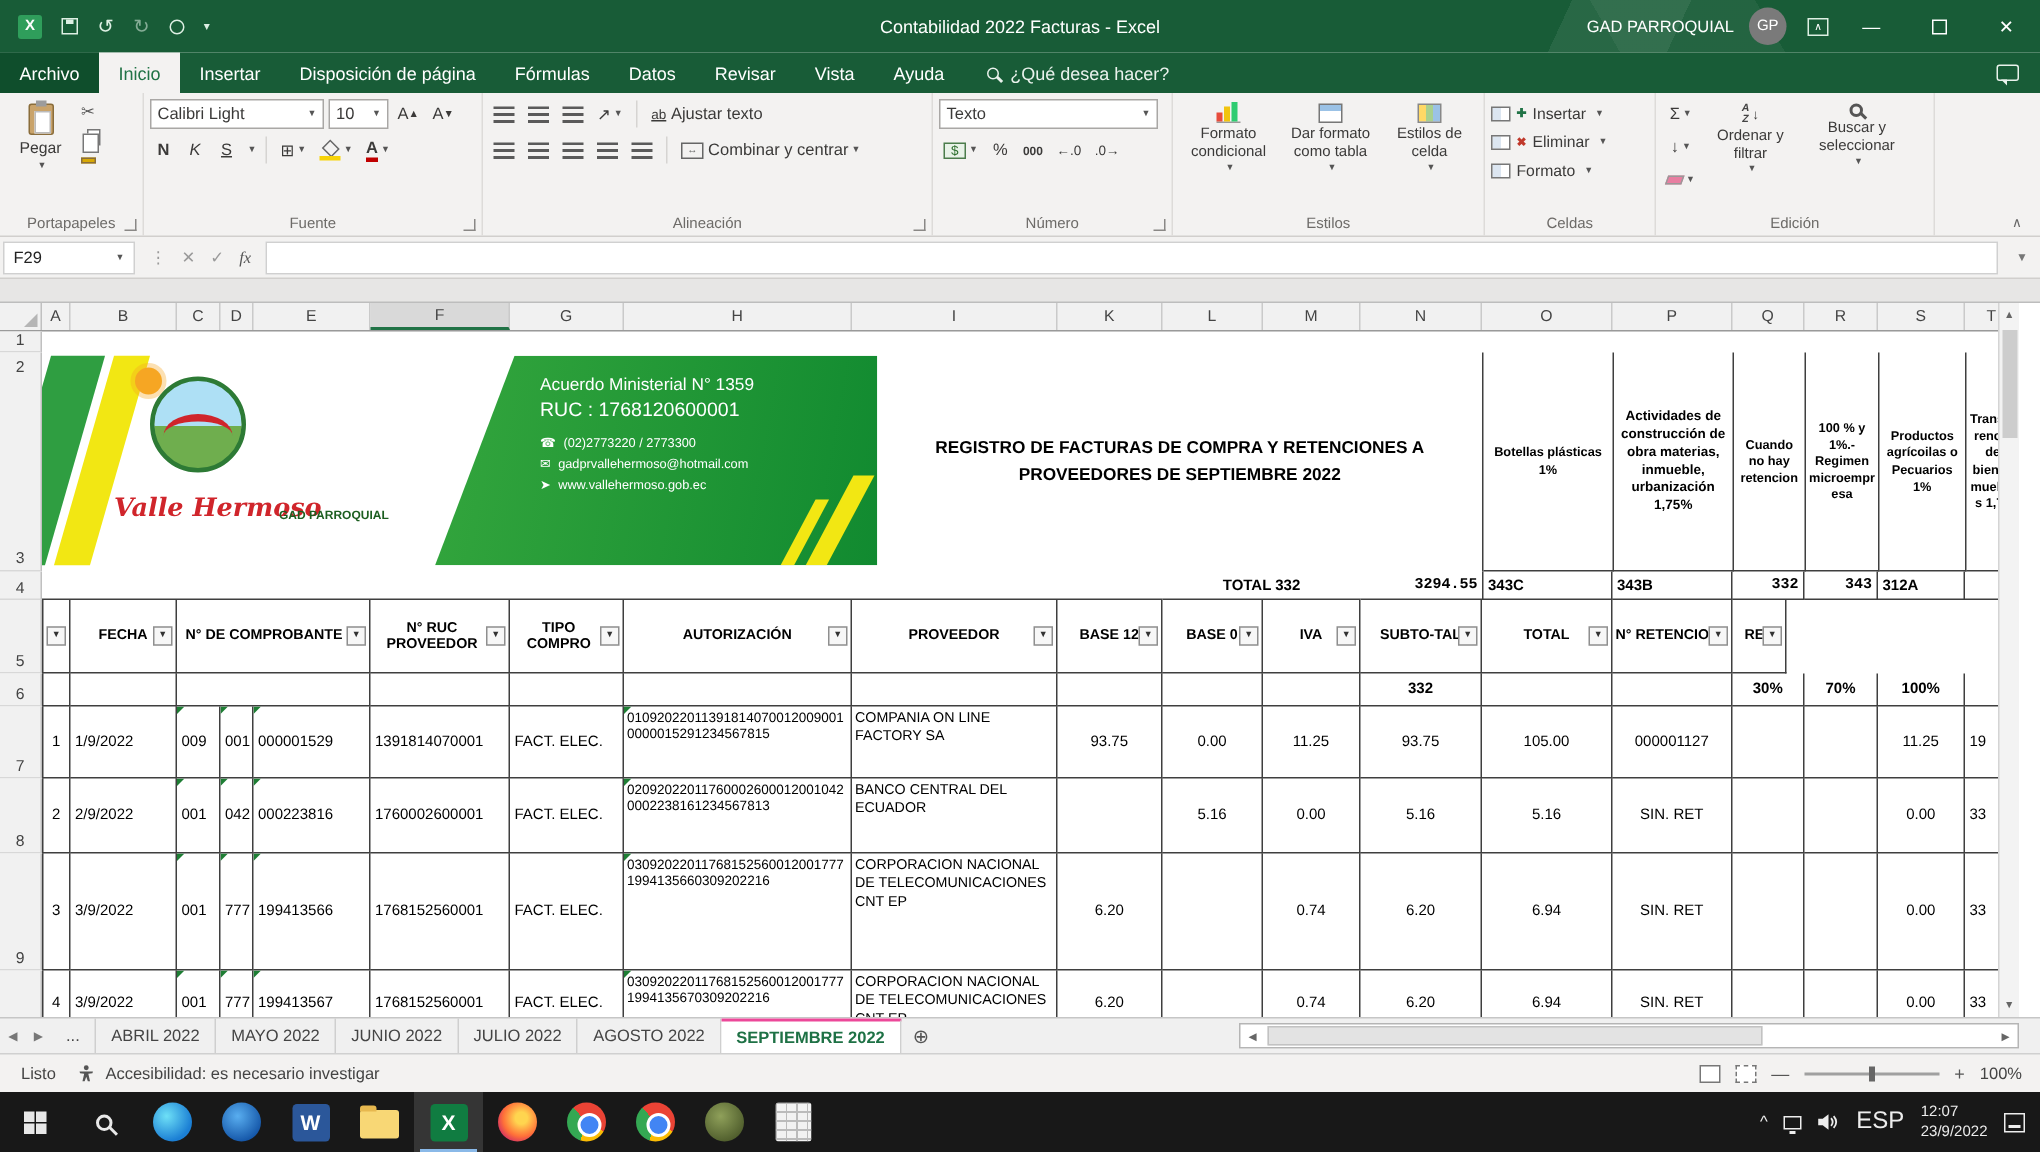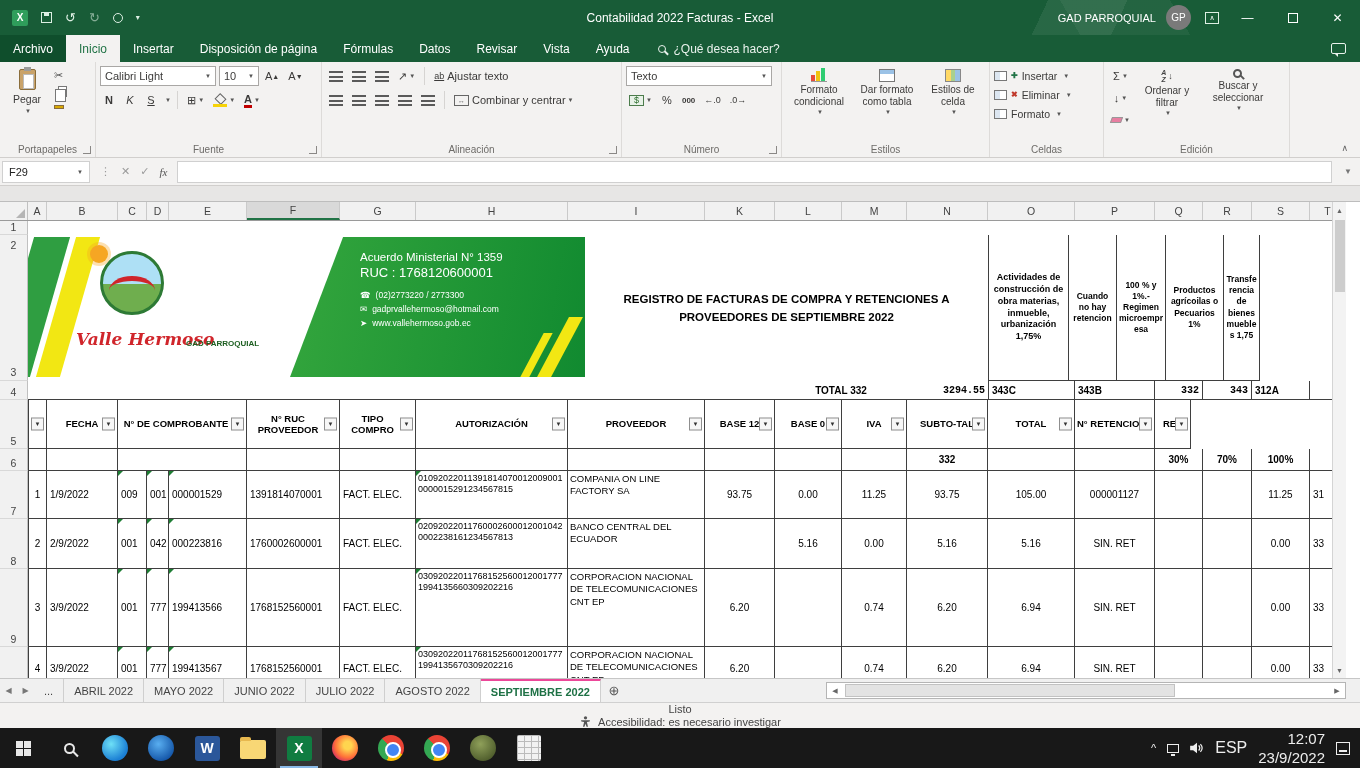--- a/index.html
+++ b/index.html
@@ -159,21 +159,21 @@
   .sheetbar { position:absolute; top:678px; left:0; width:100%; height:24px; background:#f0f0f0; border-top:1px solid #c6c6c6; display:flex; align-items:stretch; font-size:11px; color:#444; }
   .snav { width:17px; display:flex; align-items:center; justify-content:center; color:#777; font-size:8px; }
   .stab { padding:0 10px; display:flex; align-items:center; border-right:1px solid #cfcfcf; white-space:nowrap; }
   .stab.active { background:#fff; color:#1e7145; font-weight:bold; border-top:2px solid #ec4899; }
   .addsheet { width:26px; display:flex; align-items:center; justify-content:center; font-size:13px; color:#555; }
   .hscroll { position:absolute; right:14px; top:3px; width:520px; height:17px; background:#fff; border:1px solid #b5b5b5; display:flex; align-items:center; }
   .hs-l, .hs-r { width:16px; height:100%; display:flex; align-items:center; justify-content:center; font-size:7px; color:#666; }
   .hs-thumb { width:330px; height:13px; background:#e3e3e3; border:1px solid #c2c2c2; margin-left:2px; }
 
   
-  .statusbar { position:absolute; top:702px; left:0; width:100%; height:26px; background:#f3f2f1; border-top:1px solid #d0d0d0; display:flex; align-items:center; font-size:11px; color:#444;flex-direction:column; }
+  .statusbar { position:absolute; top:702px; left:0; width:100%; height:26px; background:#f3f2f1; border-top:1px solid #d0d0d0; display:flex; align-items:center; font-size:11px; color:#444; }
   .sb-ready { padding:0 14px; }
   .sb-acc { display:flex; align-items:center; gap:6px; }
   .sb-right { margin-left:auto; display:flex; align-items:center; gap:10px; padding-right:12px; }
   .vico { width:14px; height:12px; border:1px solid #777; background:#fff; }
   .vico.pb { border-style:dashed; }
   .zoomtrack { width:90px; height:2px; background:#a0a0a0; position:relative; }
   .zoomthumb { position:absolute; left:43px; top:-4px; width:4px; height:10px; background:#666; }
   .zbtn { font-size:12px; color:#555; }
 
   
@@ -196,21 +196,21 @@
   .excelic { background:#107c41; }
   .firefox { background:radial-gradient(circle at 60% 40%, #ffd54f 0 18%, #ff7139 55%, #b5007f 95%); }
   .chrome { background:conic-gradient(#ea4335 0 33%, #fbbc05 33% 55%, #34a853 55% 88%, #ea4335 88%); position:relative; }
   .chrome:after { content:""; position:absolute; left:7px; top:7px; width:12px; height:12px; border-radius:50%; background:#4285f4; border:2px solid #fff; }
   .olive { background:radial-gradient(circle at 40% 35%, #8fa05a, #4c5a2a 80%); }
   .calcic { width:24px; height:26px; background:#f2f2f2; border-radius:2px; background-image:repeating-linear-gradient(to bottom,#bbb 0 1px,transparent 1px 6px), repeating-linear-gradient(to right,#bbb 0 1px,transparent 1px 7px); }
   .tray { margin-left:auto; display:flex; align-items:center; gap:11px; padding-right:10px; color:#ededed; }
   .trayic { font-size:11px; }
   .monic { width:12px; height:9px; border:1.5px solid #ededed; position:relative; }
   .monic:after { content:""; position:absolute; left:3px; bottom:-4px; width:4px; height:2px; background:#ededed; }
-  .clock { text-align:right; font-size:15px; line-height:1.3; }
+  .clock { text-align:left; font-size:10px; line-height:1.3; }
   .action { width:14px; height:13px; border:1.5px solid #ededed; display:flex; align-items:flex-end; justify-content:center; }
   .action i { display:block; width:8px; height:1.5px; background:#ededed; margin-bottom:2px; }
 </style>
 </head>
 <body>
 
 <div class="screen">
 
   <div class="titlebar">
     <div class="tb-pattern"></div>
@@ -517,20 +517,21 @@
                 <span>www.vallehermoso.gob.ec</span>
               </div>
             <div class="ystripe"></div>
             <div class="ystripe2"></div>
           </div>
         </div>
         <div class="btitle">
             <div>REGISTRO DE FACTURAS DE COMPRA Y RETENCIONES A PROVEEDORES DE SEPTIEMBRE 2022</div>
           </div>
         <div class="btaxes">
+          <div class="taxc wO">Botellas plásticas 1%</div>
           <div class="taxc wP" style="font-size:9px">Actividades de construcción de obra materias, inmueble, urbanización 1,75%</div>
           <div class="taxc wQ">Cuando no hay retencion</div>
           <div class="taxc wR">100 % y 1%.- Regimen microempresa</div>
           <div class="taxc wS">Productos agrícoilas o Pecuarios 1%</div>
           <div class="taxc wT">Transferencia de bienes muebles 1,75</div>
         </div>
       </div>
     </div>
 
     <div class="xrow r4">
@@ -639,21 +640,21 @@
       <div class="tc wI prov">COMPANIA ON LINE FACTORY SA</div>
       <div class="tc wK num">93.75</div>
       <div class="tc wL num">0.00</div>
       <div class="tc wM num">11.25</div>
       <div class="tc wN num">93.75</div>
       <div class="tc wO num">105.00</div>
       <div class="tc wP num">000001127</div>
       <div class="tc wQ"></div>
       <div class="tc wR"></div>
       <div class="tc wS num">11.25</div>
-      <div class="tc wT lft">31</div>
+      <div class="tc wT lft">19</div>
     </div>
 
     <div class="xrow r8">
       <div class="gut">8</div>
       <div class="tc wA first num">2</div>
       <div class="tc wB lft">2/9/2022</div>
       <div class="tc wC lft tri">001</div>
       <div class="tc wD lft tri">042</div>
       <div class="tc wE lft tri">000223816</div>
       <div class="tc wF lft">1760002600001</div>

